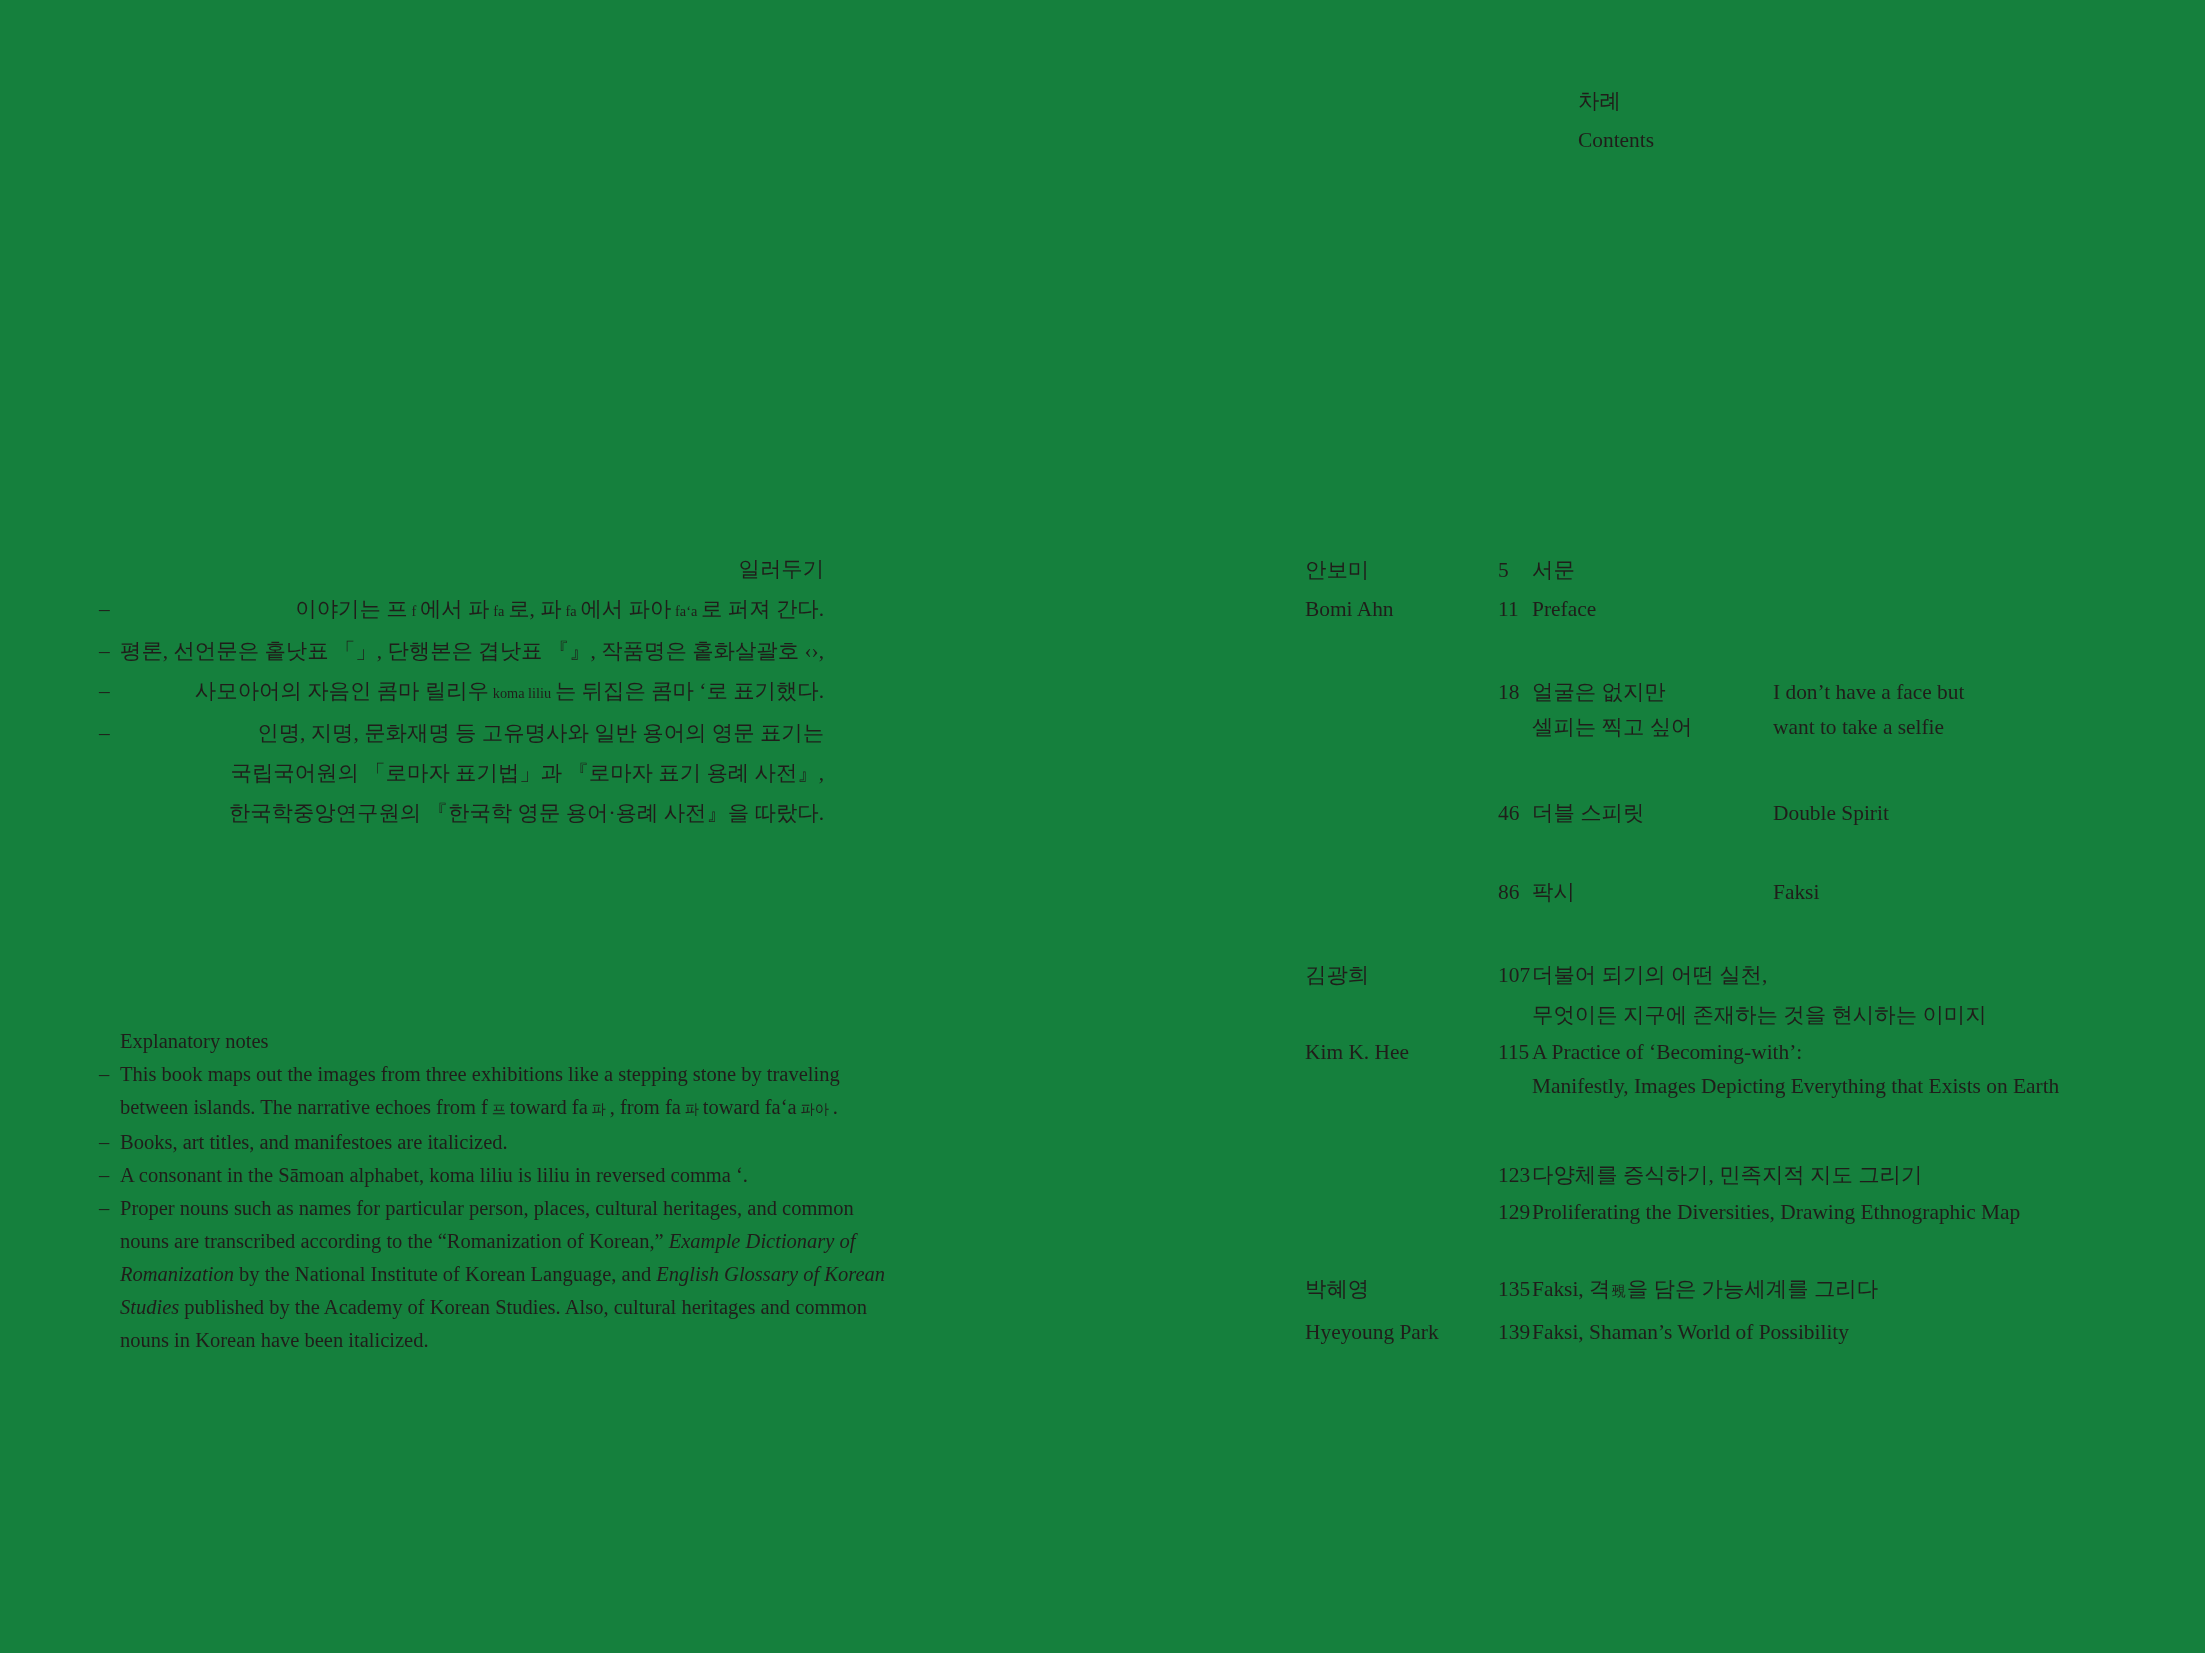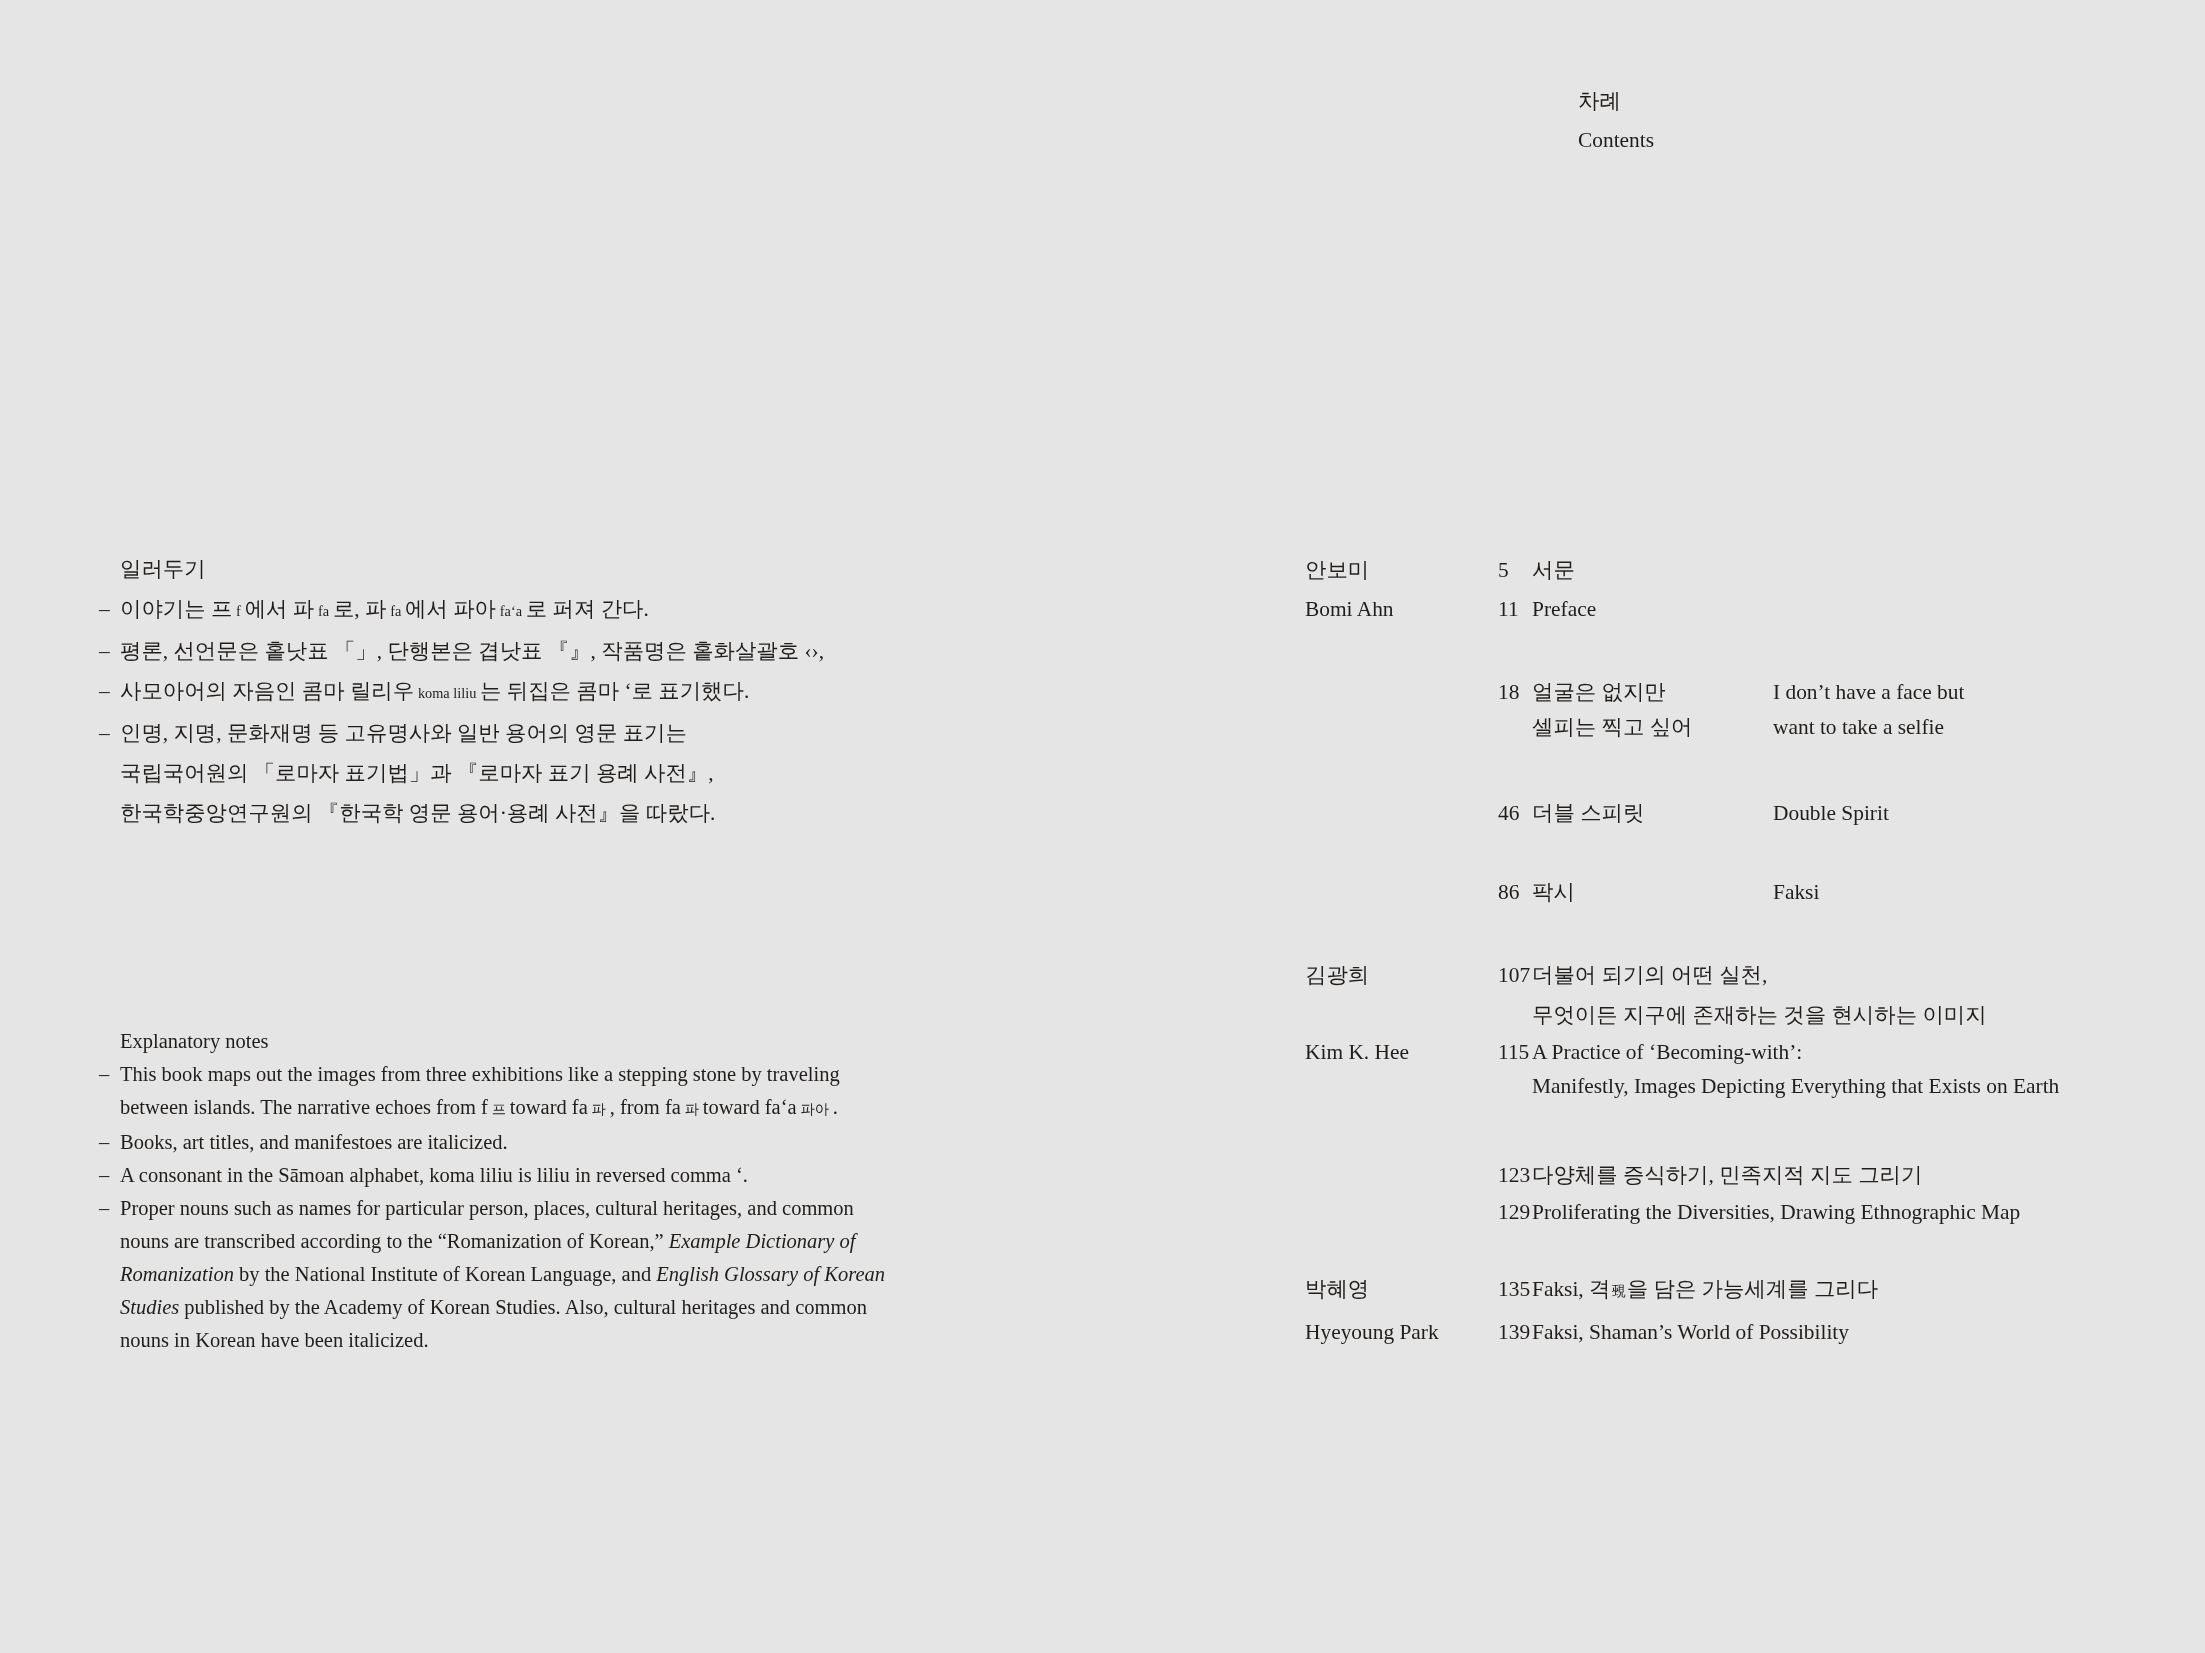--- a/index.html
+++ b/index.html
@@ -1,38 +1,38 @@
 <!DOCTYPE html>
 <html style="font-size:7.6px"><head>
 <meta charset="utf-8">
 <style>
   html, body { margin: 0; padding: 0; background: #ffffff; }
   .spread {
     position: relative;
     width: 2205px;
     height: 1654px;
-    background: #e5e5e5;
+    background: #15803d;
     color: #201d1a;
     font-family: "Liberation Serif", "DejaVu Serif", serif;
     overflow: hidden;
   }
 
   
   .toc-header {
     position: absolute;
     left: 1578px;
     top: 82px;
     font-size: 21.4px;
     line-height: 39px;
     white-space: nowrap;
   }
 
   
   .notes { position: absolute; left: 99px; }
-  .notes-ko { top: 549px; font-size: 21.4px; line-height: 40px; }
+  .notes-ko { top: 549px; font-size: 21.4px; line-height: 40px; text-align: right; }
   .notes-en { top: 1025px; font-size: 20.5px; line-height: 33px; }
   .notes .note-title { padding-left: 21px; }
   .notes-en .note-title { margin-bottom: 0; }
   .note-line { position: relative; padding-left: 21px; white-space: nowrap; }
   .note-line .dash { position: absolute; left: 0; top: 0; }
 
   
   .toc-rows { position: absolute; left: 0; top: 0; width: 100%; height: 100%; }
   .toc-line { position: absolute; left: 0; width: 100%; font-size: 21.4px; line-height: 29px; white-space: nowrap; }
   .toc-line .col { position: absolute; top: 0; white-space: nowrap; }

